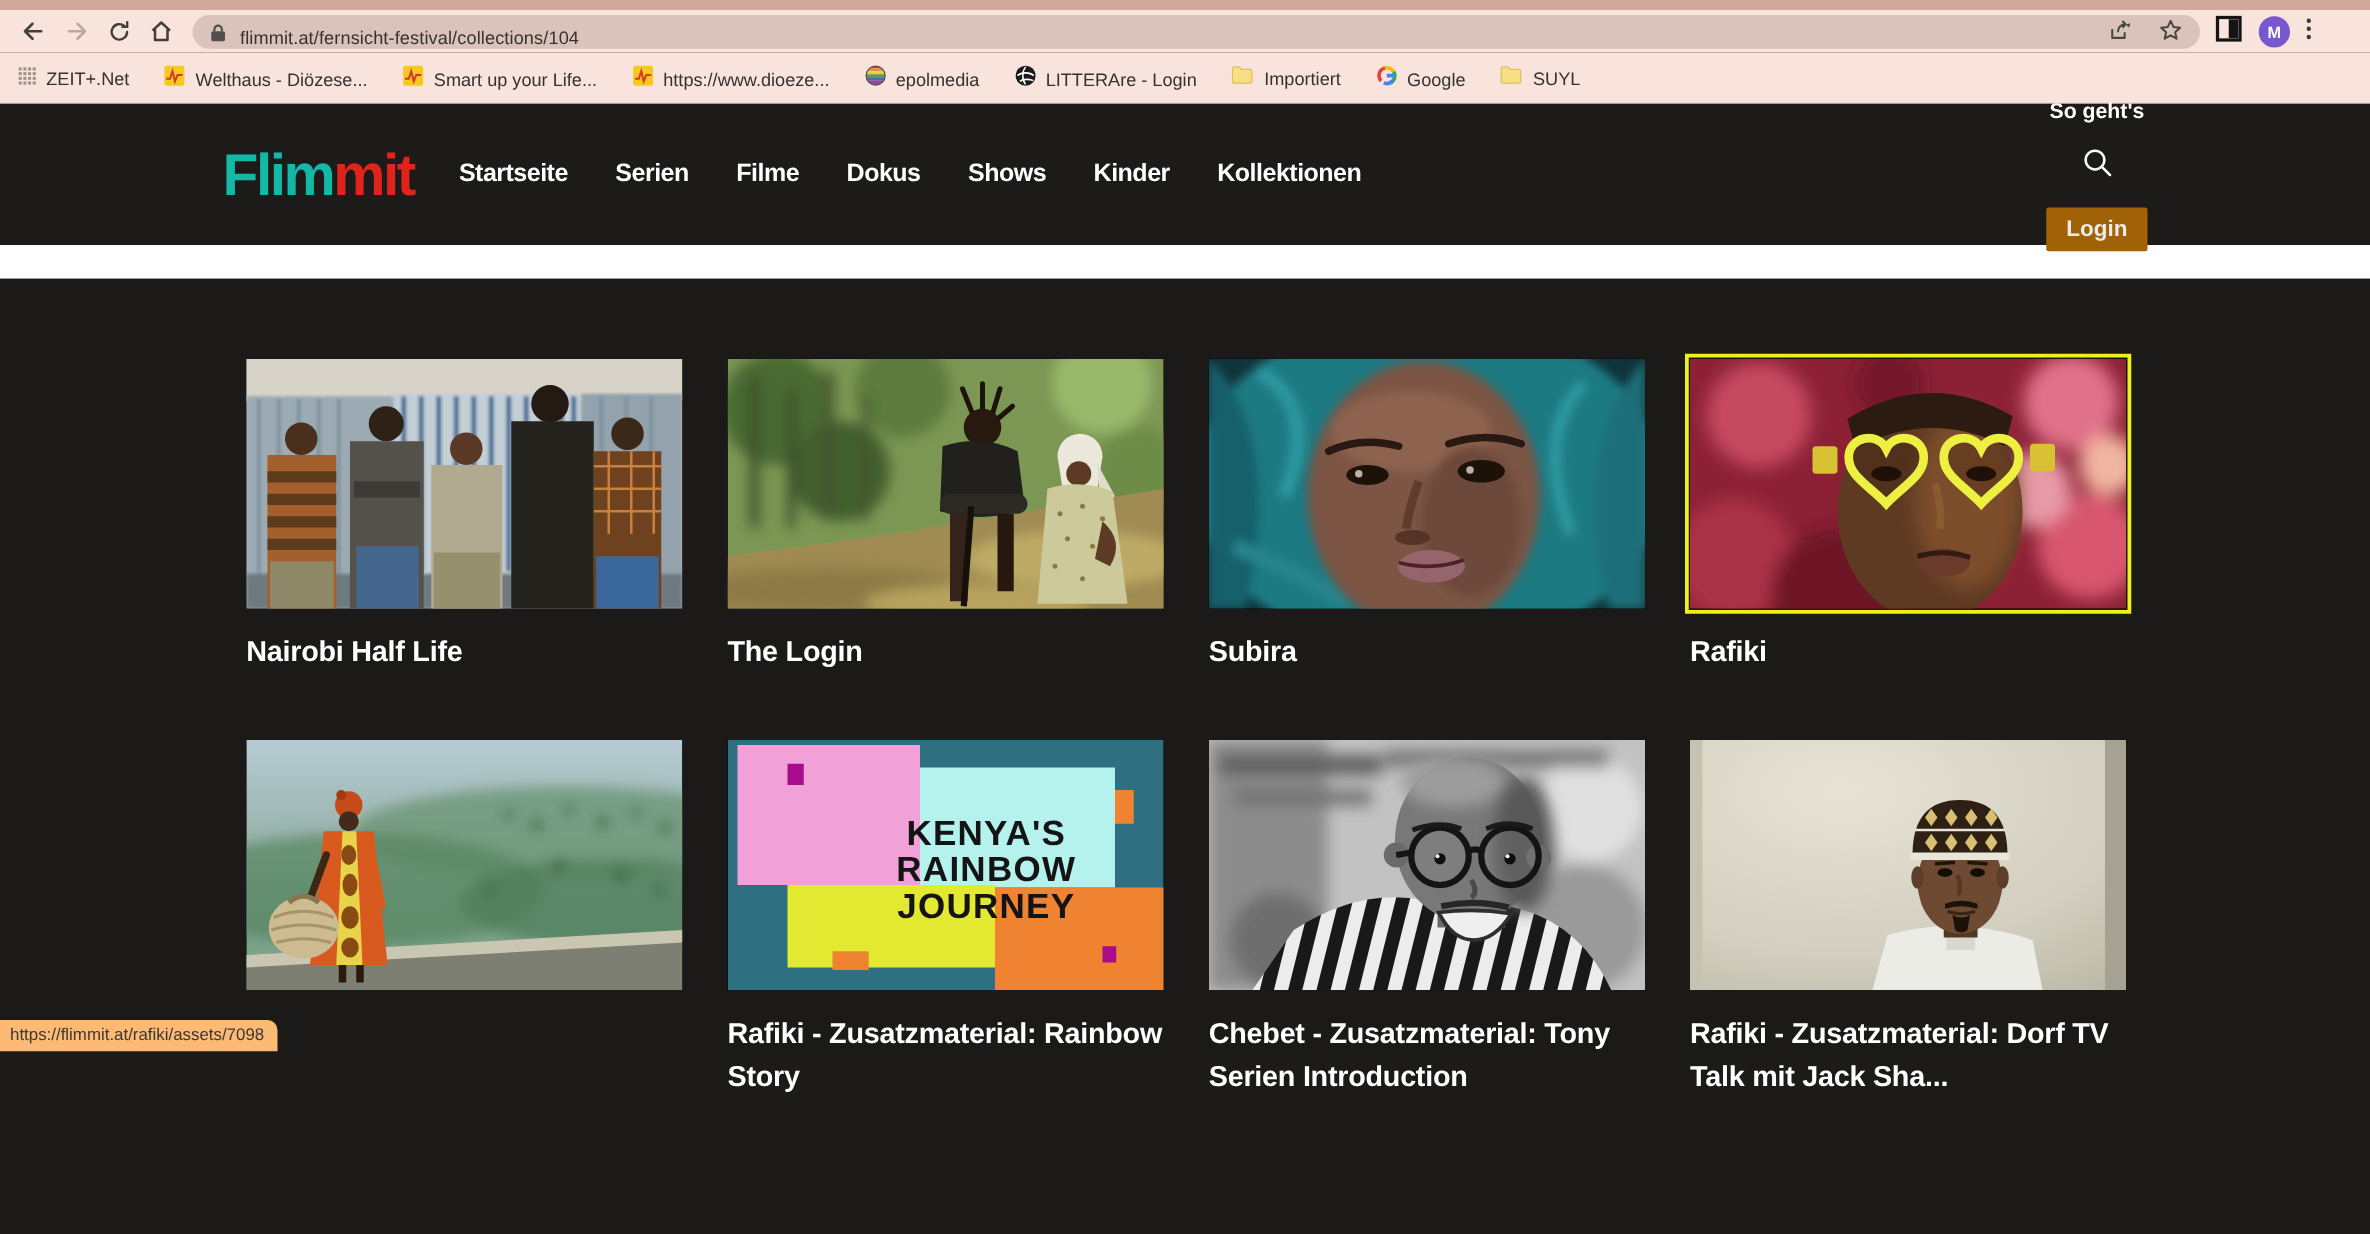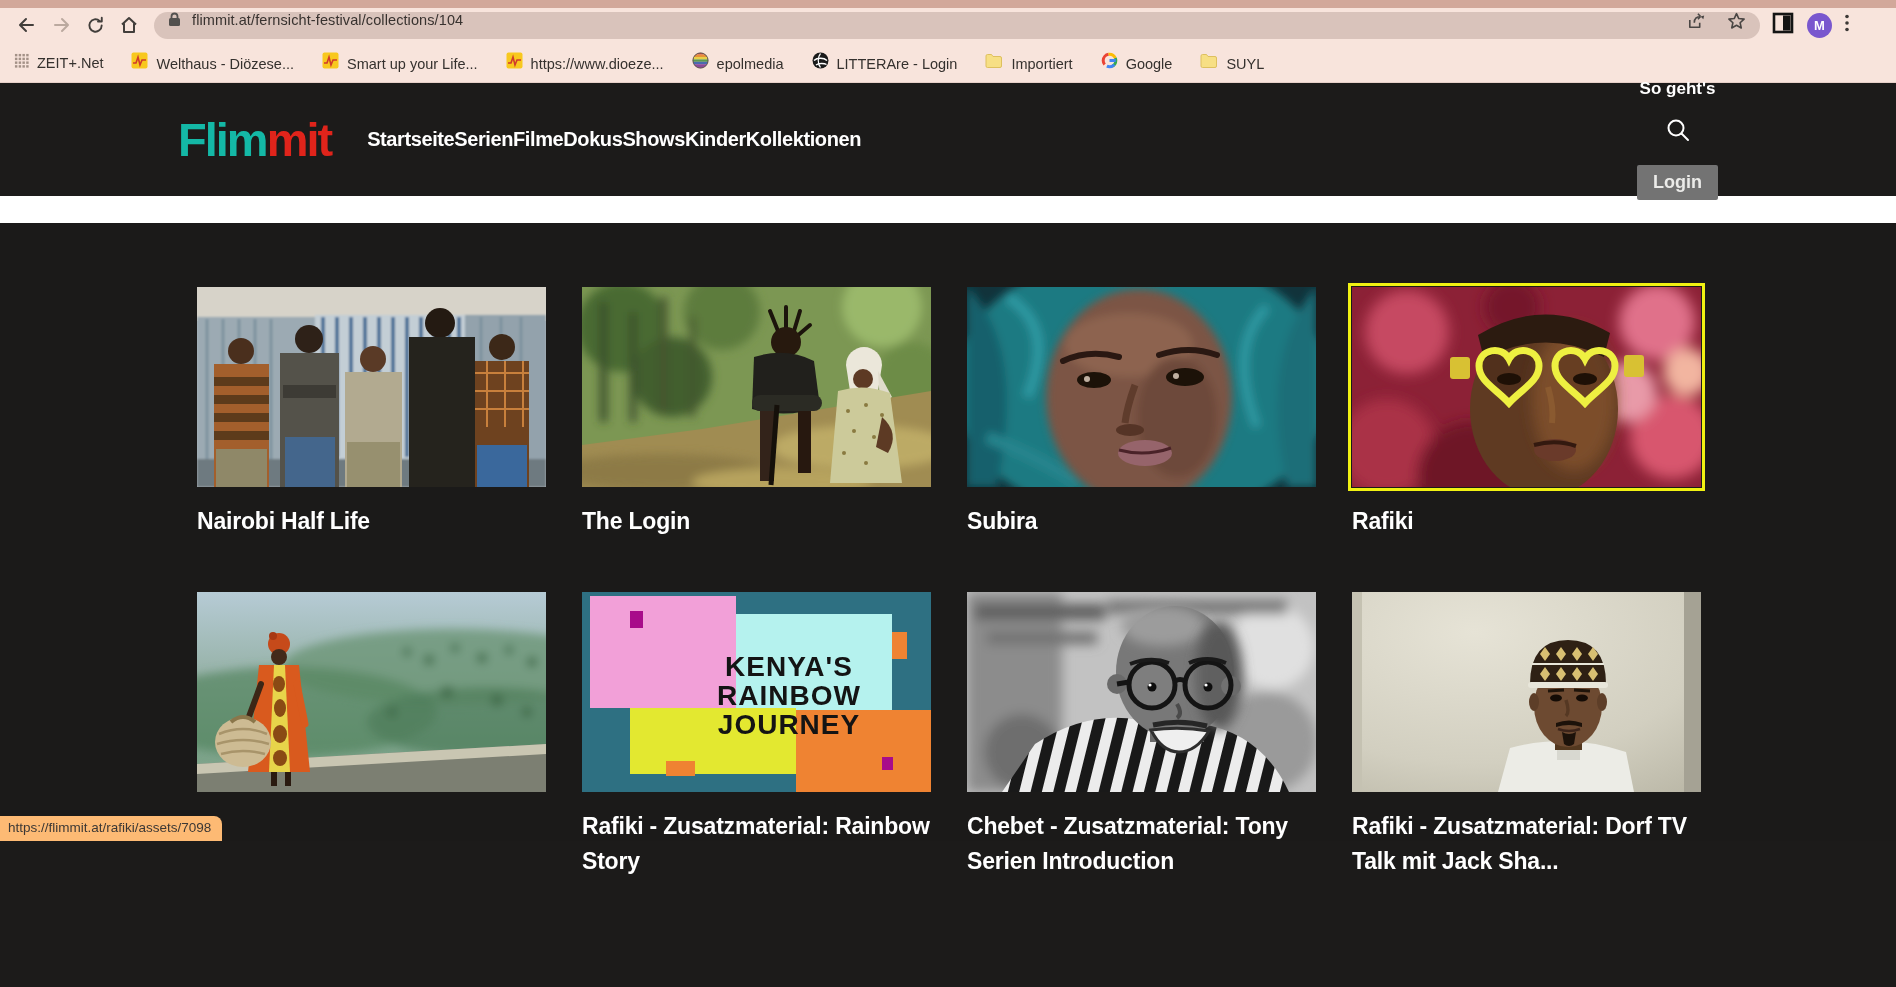--- a/index.html
+++ b/index.html
@@ -13,21 +13,21 @@
   
   .top-strip { height:8px; background:#d2a89a; }
   .toolbar {
     height:34px; background:#f8e4dc;
     display:flex; align-items:center; padding:0 10px;
   }
   .nav-btn { width:34px; height:28px; display:flex; align-items:center; justify-content:center; border-radius:50%; flex:0 0 auto; }
   .addr-pill {
     margin-left:8px; height:27px; flex:1 1 auto; max-width:1606px;
     background:#d9c3bb; border-radius:14px;
-    display:flex; align-items:flex-start; padding:0 14px;
+    display:flex; align-items:flex-end; padding:0 14px;
   }
   .addr-url { font-size:14.5px; color:#38322f; margin-left:11px; letter-spacing:0.1px; }
   .addr-right { margin-left:auto; display:flex; align-items:center; gap:20px; }
   .chrome-right { display:flex; align-items:center; gap:13px; margin-left:12px; }
   .avatar {
     width:25px; height:25px; border-radius:50%; background:#7957ce;
     color:#fff; font-size:13px; font-weight:bold;
     display:flex; align-items:center; justify-content:center;
   }
   .bookmarks-bar {
@@ -38,26 +38,26 @@
   .bookmark { display:flex; align-items:flex-end; gap:8px; font-size:14.5px; color:#35312e; cursor:pointer; }
   .bookmark svg { flex:0 0 auto; }
   
   .site-header {
     height:113px; background:#1c1b1a;
     display:flex; align-items:center; padding:0 178px;
   }
   .logo { font-size:47px; font-weight:bold; letter-spacing:-2px; cursor:pointer; white-space:nowrap; }
   .logo .lg-white { color:#14b8a6; }
   .logo .lg-red { color:#e0241b; }
-  .main-nav { display:flex; margin-left:36px; }
+  .main-nav { display:flex; gap:38px; margin-left:36px; }
   .nav-item { color:#fff; font-size:20px; font-weight:bold; letter-spacing:-0.4px; cursor:pointer; white-space:nowrap; }
   .header-right { margin-left:auto; display:flex; align-items:center; gap:18px;flex-direction:column; }
   .help-link { color:#fff; font-size:17px; font-weight:bold; cursor:pointer; }
   .login-btn {
-    background:#737373; color:#ebebe9; font-size:18px; font-weight:bold;
+    background:#a16207; color:#ebebe9; font-size:18px; font-weight:bold;
     padding:7px 16px; border:none; border-radius:2px; cursor:pointer;
     font-family:"Liberation Sans", sans-serif;
   }
   .white-band { height:27px; background:#ffffff; }
   
   .content { position:relative; height:618px; background:#1b1a19; }
   .grid {
     position:absolute; left:197px; top:64px;
     display:grid; grid-template-columns:repeat(4, 349px);
     column-gap:36px; grid-auto-rows:305px;

